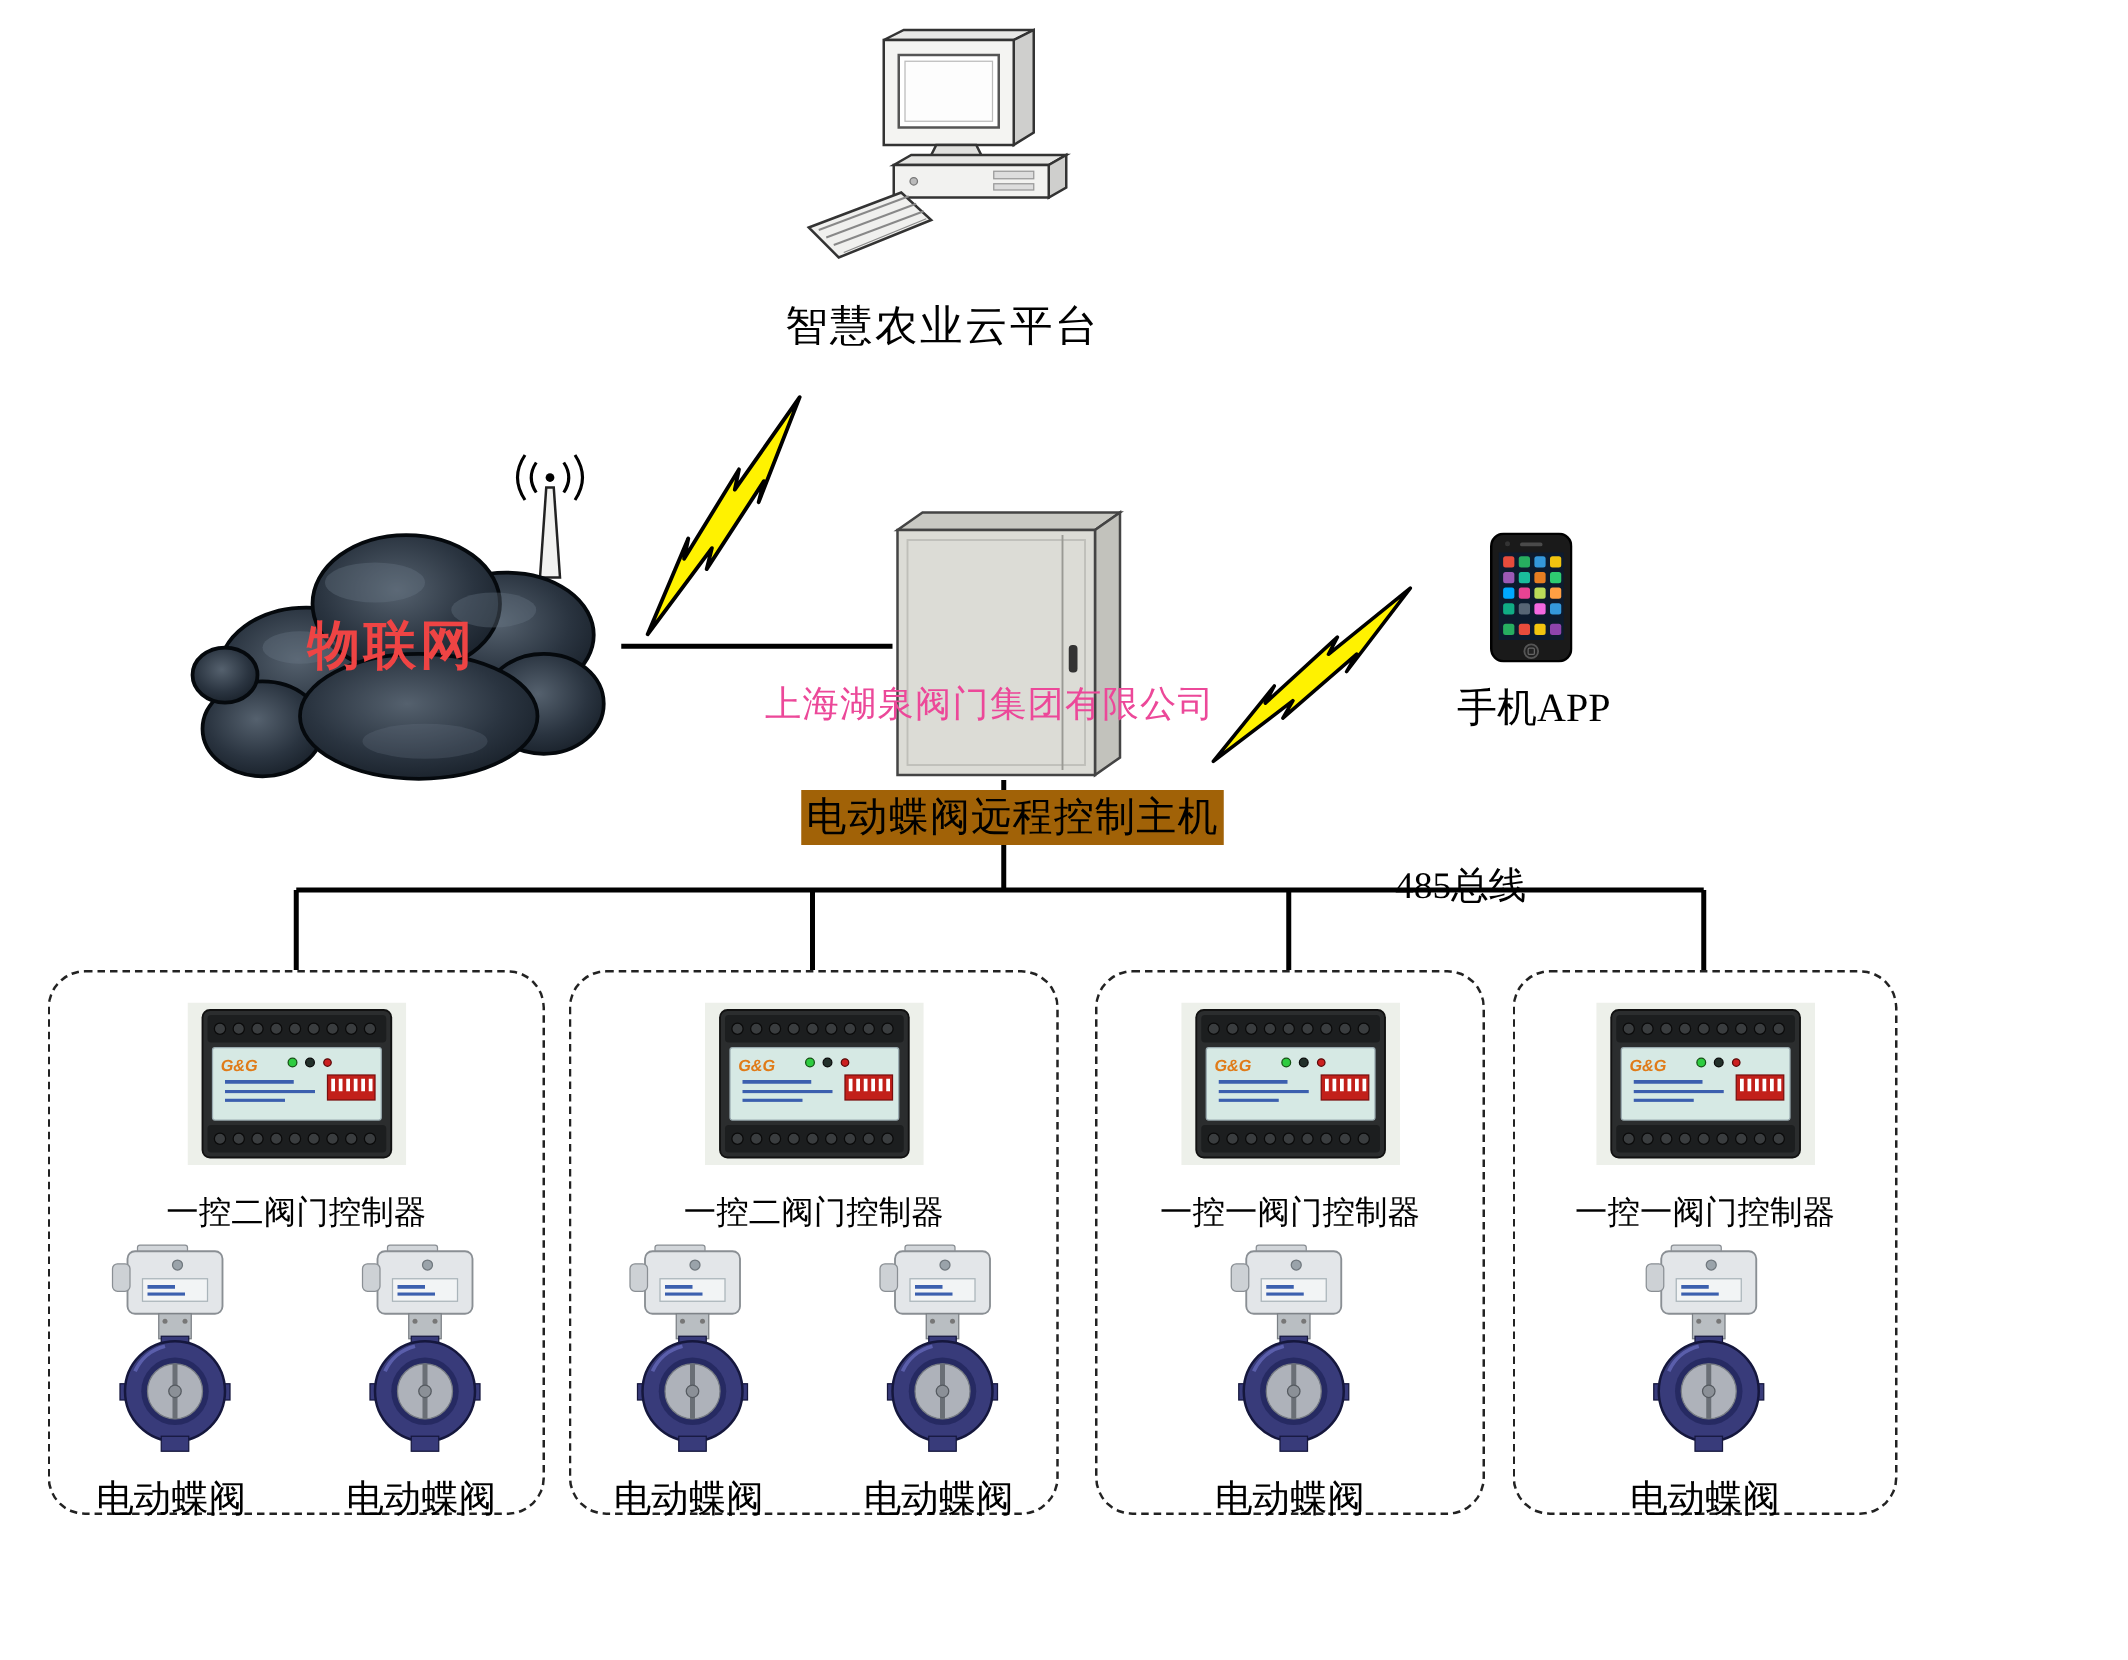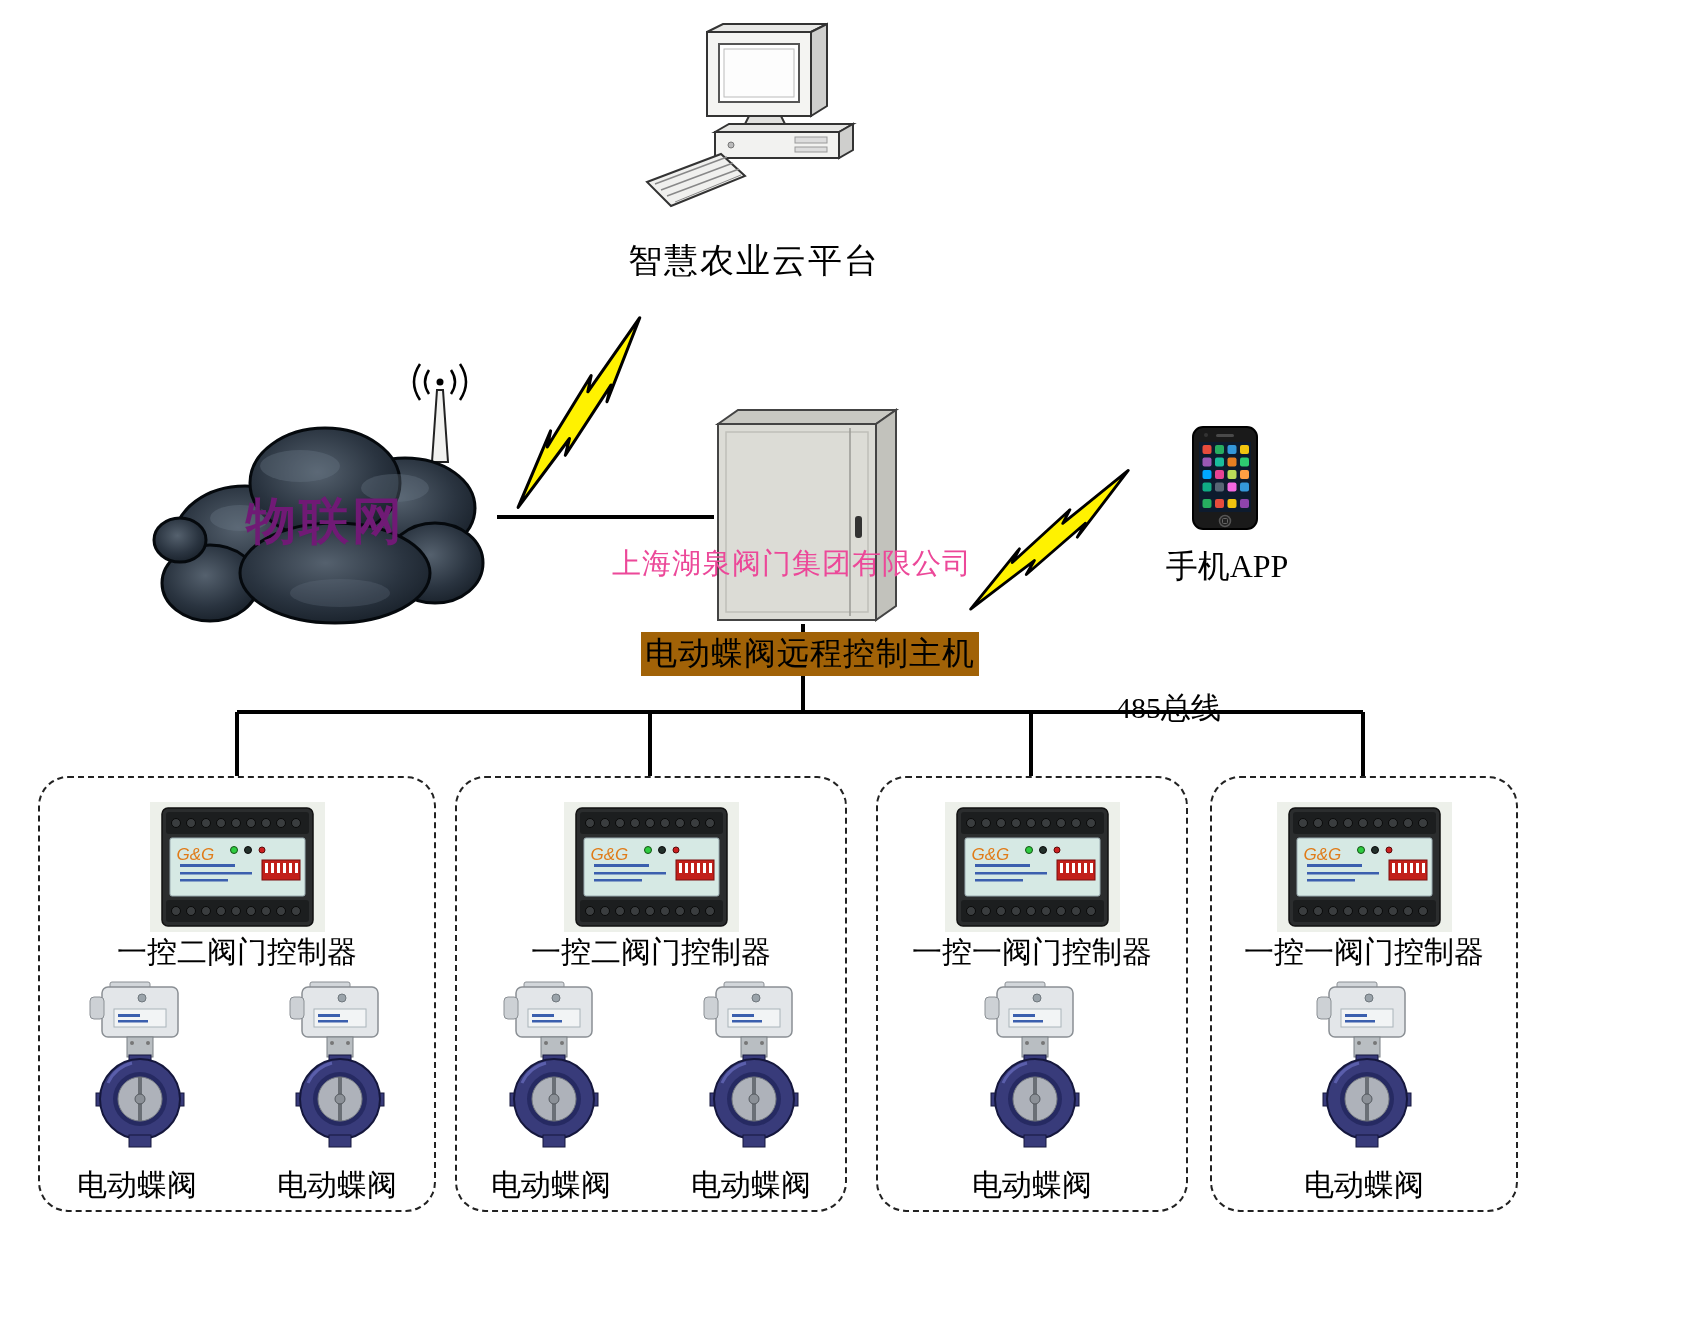--- a/index.html
+++ b/index.html
@@ -6,32 +6,32 @@
   html,body{background:#fff;}
   .stage{position:relative;width:1539px;height:1328px;background:#fff;overflow:hidden;
          font-family:"Liberation Serif","DejaVu Serif",serif;color:#000;}
   .lbl{position:absolute;white-space:nowrap;color:#000;}
   .lbl.center{transform:translateX(-50%);}
   .wires{position:absolute;left:0;top:0;z-index:1;pointer-events:none;}
   .wires line{stroke:#000;stroke-width:4;}
   .node{position:absolute;z-index:2;}
   .cloud-wrap{z-index:3;}
   .iot-text{position:absolute;left:96px;top:100px;font-family:"Liberation Sans","DejaVu Sans",sans-serif;
-            font-weight:bold;font-size:50px;color:#701a75;letter-spacing:3px;z-index:4;}
+            font-weight:bold;font-size:42px;color:#ef4444;letter-spacing:3px;z-index:4;}
   .watermark{position:absolute;left:612px;top:544px;font-size:29px;color:#ec4899;letter-spacing:1px;z-index:6;}
   .title-lbl{font-size:34px;letter-spacing:2px;}
   .host-lbl{font-size:32px;letter-spacing:1px;z-index:4;background:#a16207;padding:0 4px;}
   .phone-lbl{font-size:32px;}
   .bus-lbl{font-size:30px;}
   .group{position:absolute;z-index:2;border:2.5px dashed #222;border-radius:30px;
          display:flex;flex-direction:column;align-items:center;background:#fff;}
   .ctrl-photo{position:relative;margin-top:24px;line-height:0;}
   .brand{position:absolute;left:27px;top:44px;font-family:"Liberation Sans","DejaVu Sans",sans-serif;
-         font-weight:normal;font-style:italic;font-size:17px;color:#e07b18;line-height:1;}
-  .ctrl-label{margin-top:0;font-size:30px;white-space:nowrap;}
+         font-weight:bold;font-style:italic;font-size:13px;color:#e07b18;line-height:1;}
+  .ctrl-label{margin-top:20px;font-size:26px;white-space:nowrap;}
   .valve-row{display:flex;margin-top:8px;}
   .valve-row.double{gap:80px;}
   .valve-col{display:flex;flex-direction:column;align-items:center;}
   .valve-label{margin-top:14px;font-size:30px;white-space:nowrap;}
 </style>
 </head>
 <body>
 
 <div class="stage">
 

